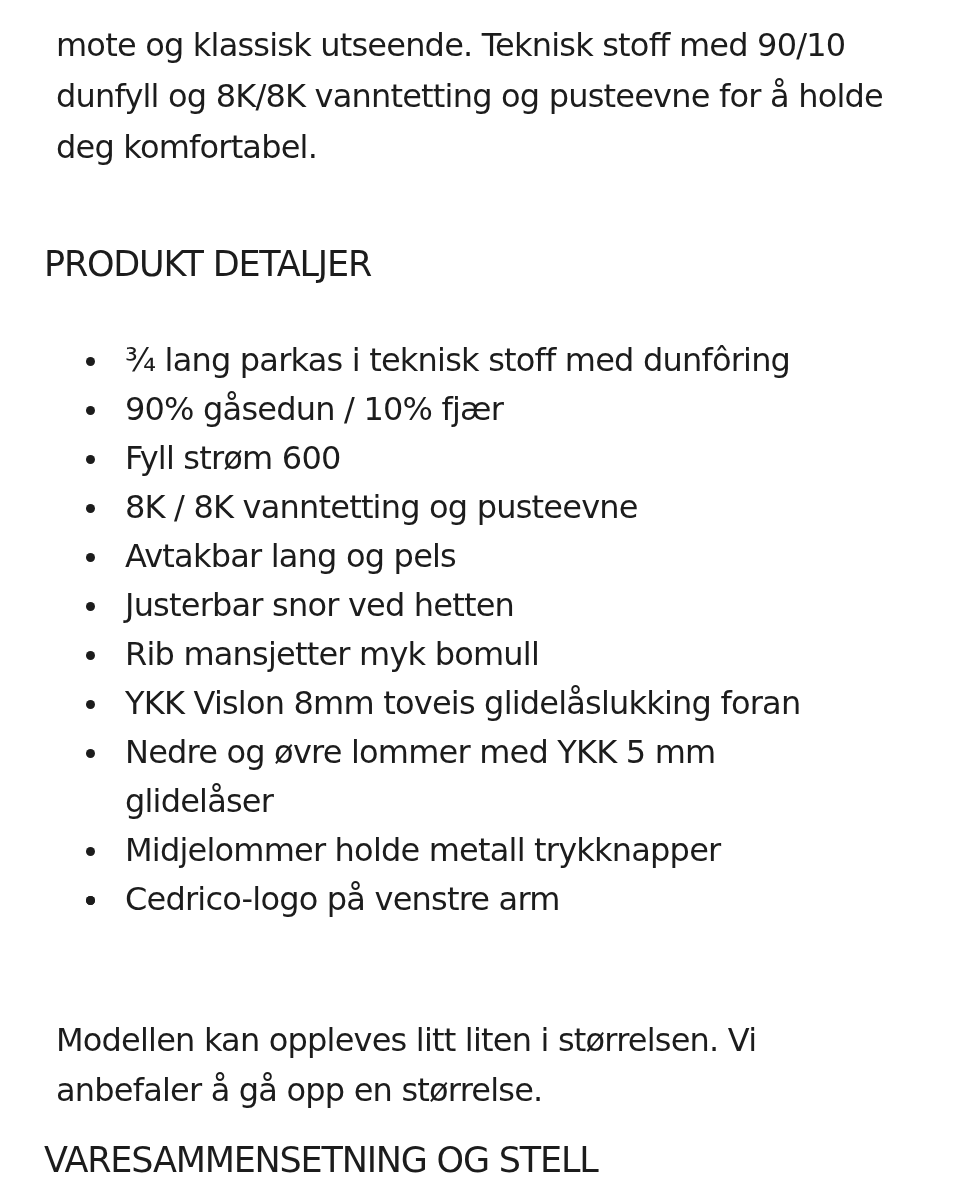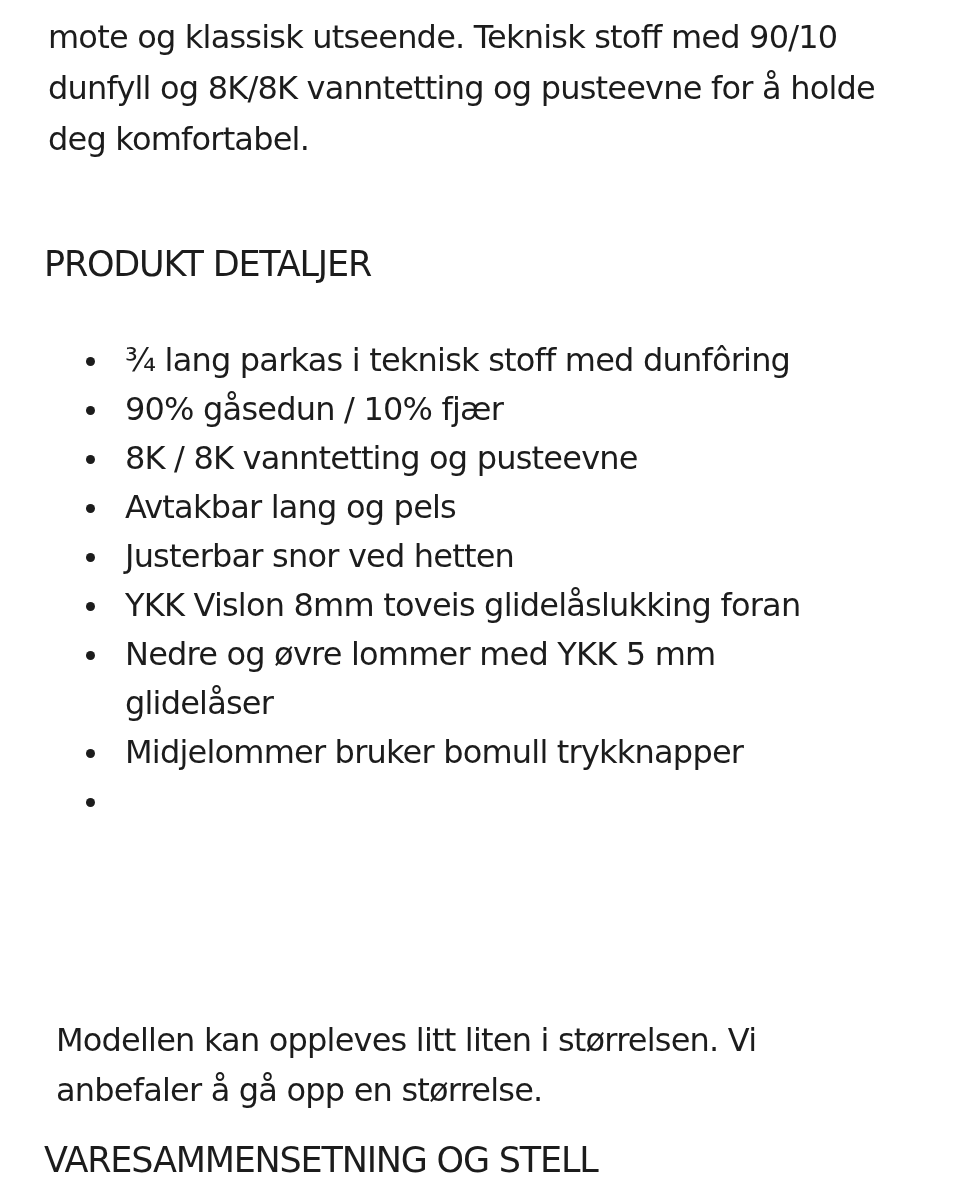--- a/index.html
+++ b/index.html
@@ -22,21 +22,21 @@
     width: 880px;
   }
   .intro {
     position: absolute;
     left: 44px;
     top: 8px;
     width: 880px;
     font-size: 32px;
     line-height: 51px;
     letter-spacing: -0.8px;
-    margin: 4px;
+    margin: 12px;
   }
   .heading {
     position: absolute;
     left: 44px;
     font-size: 35px;
     line-height: 40px;
     letter-spacing: -1.2px;
     margin: 0;
     font-weight: normal;
     text-transform: uppercase;
@@ -84,24 +84,27 @@
 
 <div class="page"></div>
 
 <p class="intro">mote og klassisk utseende. Teknisk stoff med 90/10 dunfyll og 8K/8K vanntetting og pusteevne for å holde deg komfortabel.</p>
 
 <h2 class="heading h-details">PRODUKT DETALJER</h2>
 
 <ul class="details">
   <li><span class="bullet"></span><span>¾ lang parkas i teknisk stoff med dunfôring</span></li>
   <li><span class="bullet"></span><span>90% gåsedun / 10% fjær</span></li>
+  <li><span class="bullet"></span><span>Fyll strøm 600</span></li>
   <li><span class="bullet"></span><span>8K / 8K vanntetting og pusteevne</span></li>
   <li><span class="bullet"></span><span>Avtakbar lang og pels</span></li>
   <li><span class="bullet"></span><span>Justerbar snor ved hetten</span></li>
+  <li><span class="bullet"></span><span>Rib mansjetter myk bomull</span></li>
   <li><span class="bullet"></span><span>YKK Vislon 8mm toveis glidelåslukking foran</span></li>
   <li style="padding-right:190px"><span class="bullet"></span><span>Nedre og øvre lommer med YKK 5 mm glidelåser</span></li>
-  <li><span class="bullet"></span><span>Midjelommer bruker bomull trykknapper</span></li>
+  <li><span class="bullet"></span><span>Midjelommer holde metall trykknapper</span></li>
   <li><span class="bullet"></span></li>
+  <li><span class="bullet"></span><span>Cedrico-logo på venstre arm</span></li>
 </ul>
 
 <p class="note">Modellen kan oppleves litt liten i størrelsen. Vi anbefaler å gå opp en størrelse.</p>
 
 <h2 class="heading h-care">VARESAMMENSETNING OG STELL</h2>
 
 </body></html>

